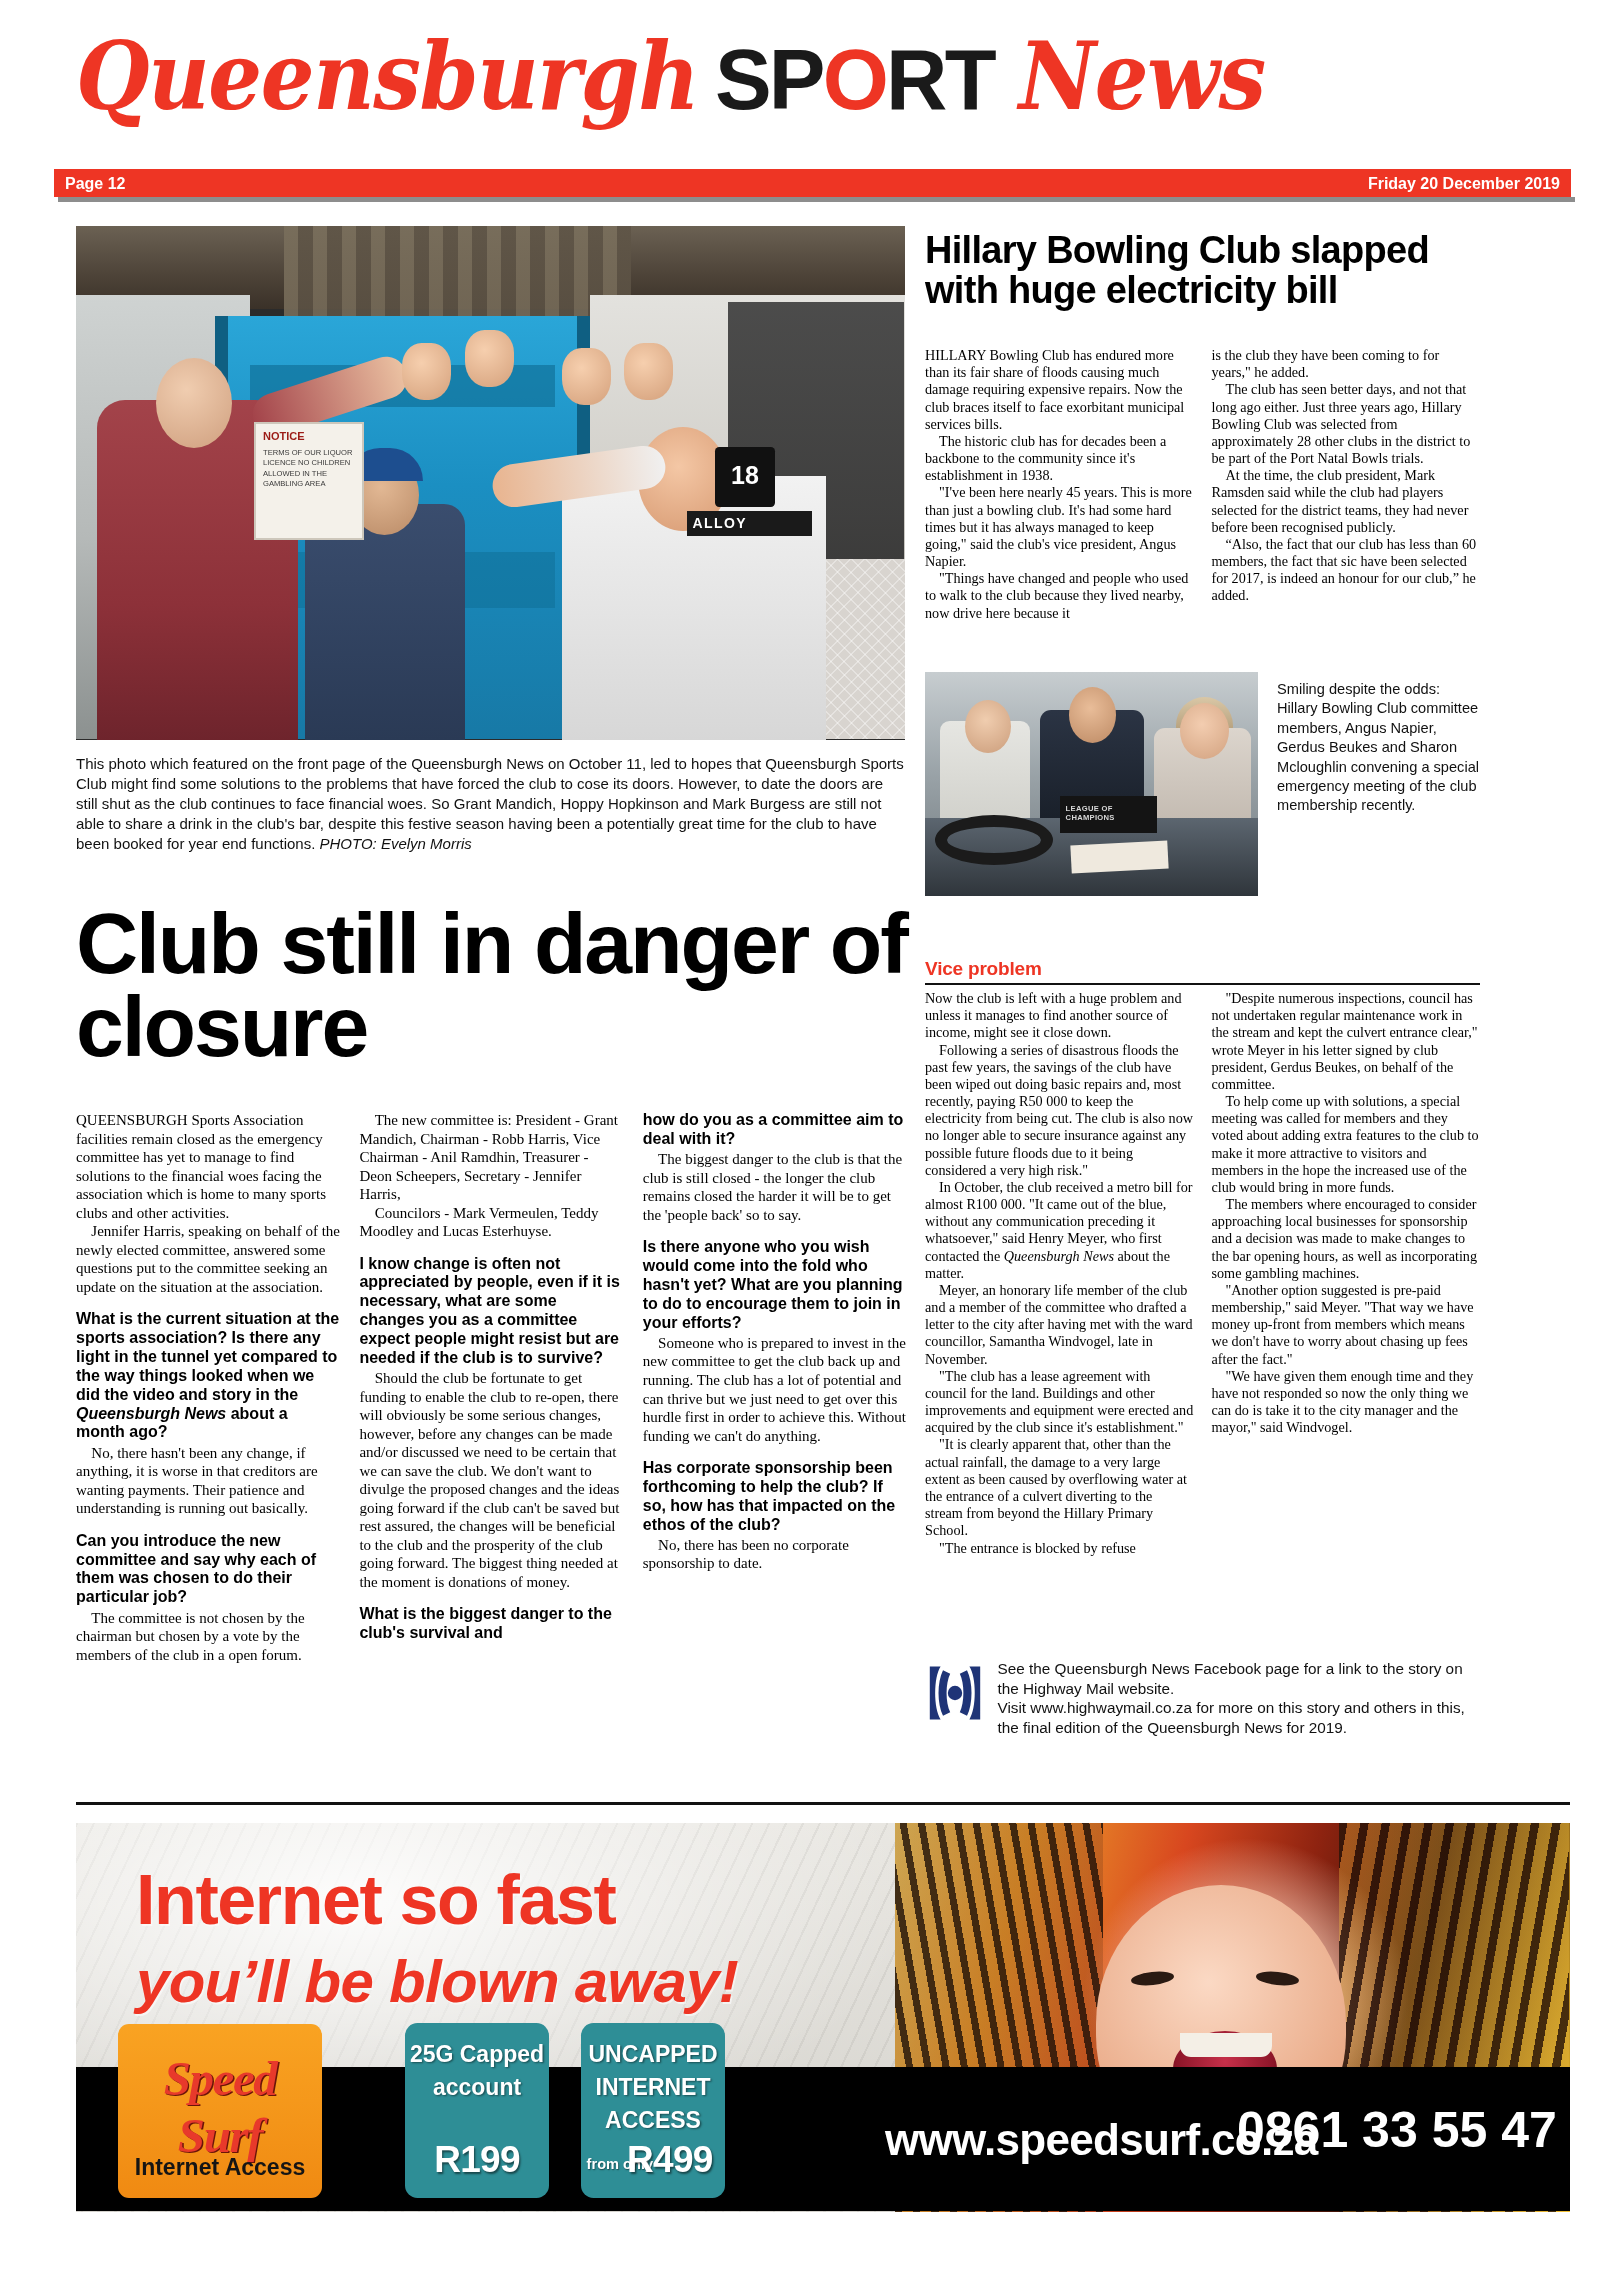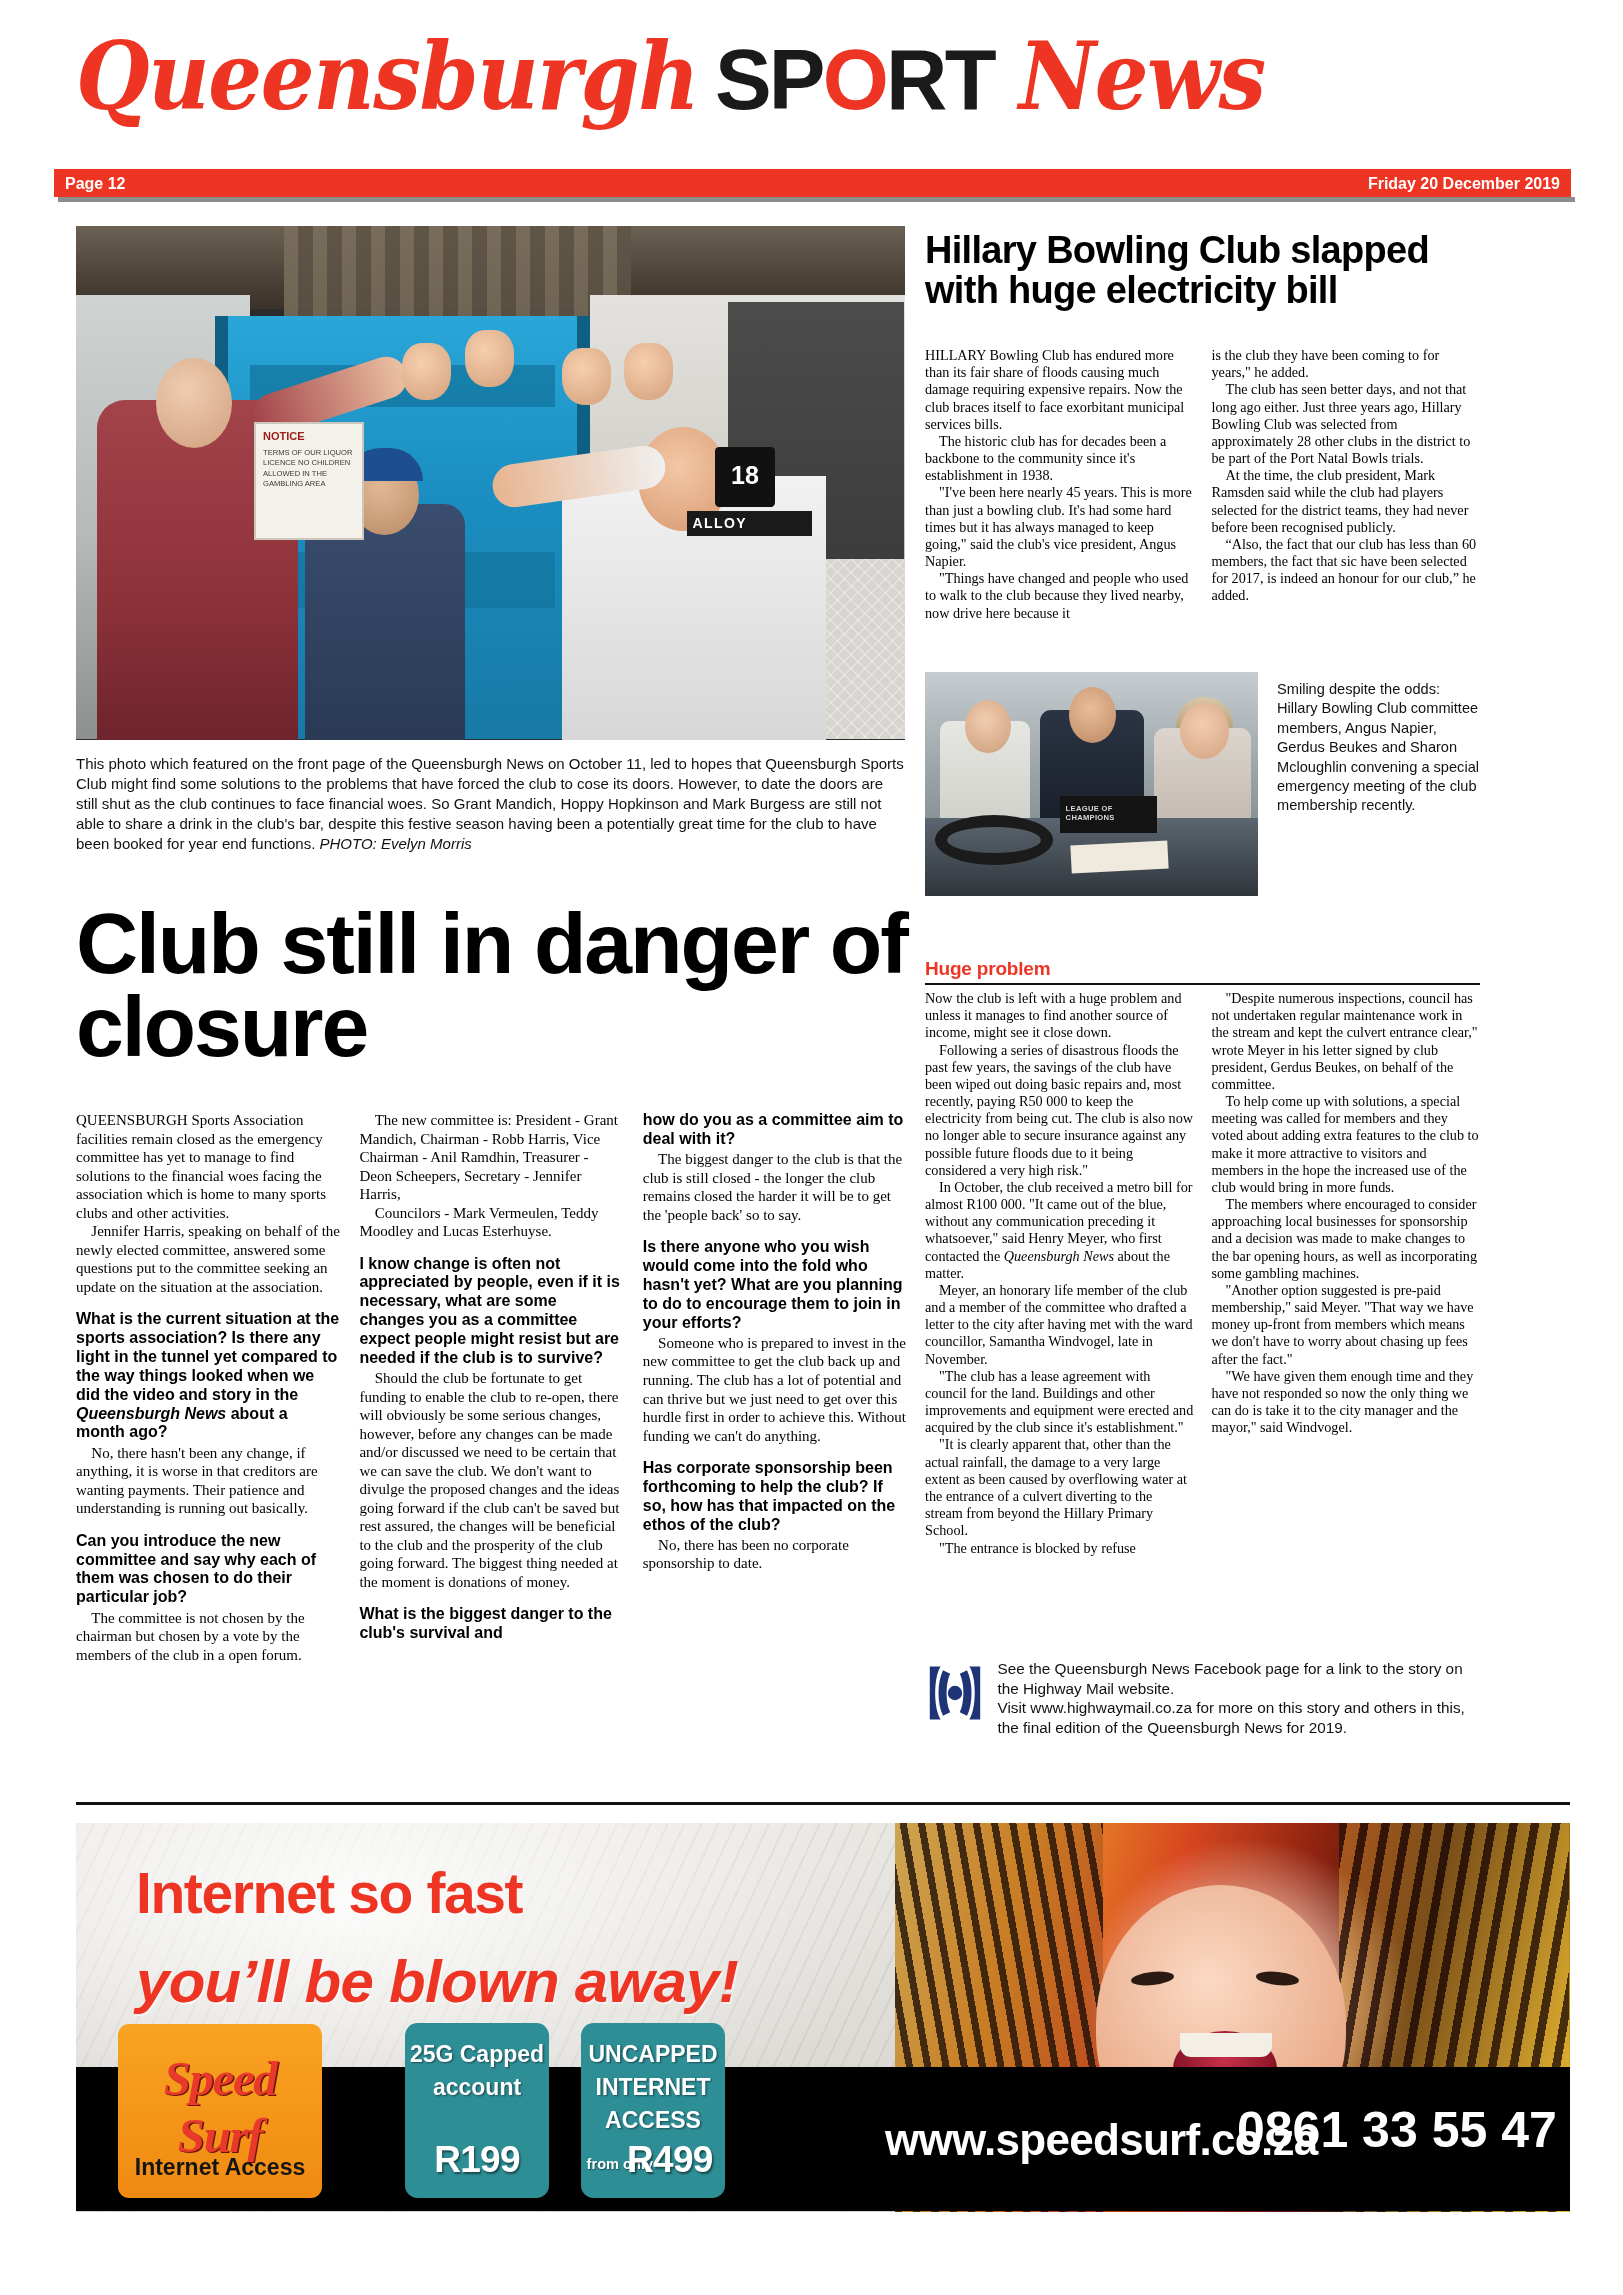--- a/index.html
+++ b/index.html
@@ -368,21 +368,21 @@
     border-radius: 0 0 11px 11px; background:#f4efe6;
   }
   .ad-eye-l { position:absolute; left:1055px; top:149px; width:43px; height:12.5px;
     background:#2a1a12; border-radius:50%; transform: rotate(-6deg); }
   .ad-eye-r { position:absolute; left:1180px; top:149px; width:43px; height:12.5px;
     background:#2a1a12; border-radius:50%; transform: rotate(6deg); }
 
   .ad-head1 {
     position:absolute; left:60px; top:42px;
     font-family:"Liberation Sans", sans-serif;
-    font-size:57px; font-weight:bold; font-stretch:condensed;
+    font-size:70px; font-weight:bold; font-stretch:condensed;
     color:#ee3524; letter-spacing:-1.4px; line-height:1;
     text-shadow: 1.4px 2.1px 0 rgba(255,255,255,.55);
   }
   .ad-head2 {
     position:absolute; left:60px; top:129px;
     font-family:"Liberation Sans", sans-serif;
     font-size:60px; font-weight:bold; font-style:italic; font-stretch:condensed;
     color:#ee3524; letter-spacing:-0.7px; line-height:1;
     text-shadow: 1.4px 2.1px 0 rgba(255,255,255,.55);
   }
@@ -563,21 +563,21 @@
   <div class="bp-tyre"></div>
   <div class="bp-paper"></div>
   <div class="bp-banner">
     <span>LEAGUE OF CHAMPIONS</span>
   </div>
 </div>
 
 <div class="bowl-caption">Smiling despite the odds: Hillary Bowling Club committee members, Angus Napier, Gerdus Beukes and Sharon Mcloughlin convening a special emergency meeting of the club membership recently.</div>
 
 <div class="huge-head">
-  <div class="hh-text">Huge problem</div>
+  <div class="hh-text">Vice problem</div>
   <div class="hh-rule"></div>
 </div>
 
 <div class="hp-cols">
   <div class="hp-col">
     <p class="noindent">Now the club is left with a huge problem and unless it manages to find another source of income, might see it close down.</p>
     <p>Following a series of disastrous floods the past few years, the savings of the club have been wiped out doing basic repairs and, most recently, paying R50 000 to keep the electricity from being cut. The club is also now no longer able to secure insurance against any possible future floods due to it being considered a very high risk."</p>
     <p><span>In October, the club received a metro bill for almost R100 000. "It came out of the blue, without any communication preceding it whatsoever," said Henry Meyer, who first contacted the </span><em>Queensburgh News</em><span> about the matter.</span></p>
     <p>Meyer, an honorary life member of the club and a member of the committee who drafted a letter to the city after having met with the ward councillor, Samantha Windvogel, late in November.</p>
     <p>"The club has a lease agreement with council for the land. Buildings and other improvements and equipment were erected and acquired by the club since it's establishment."</p>

